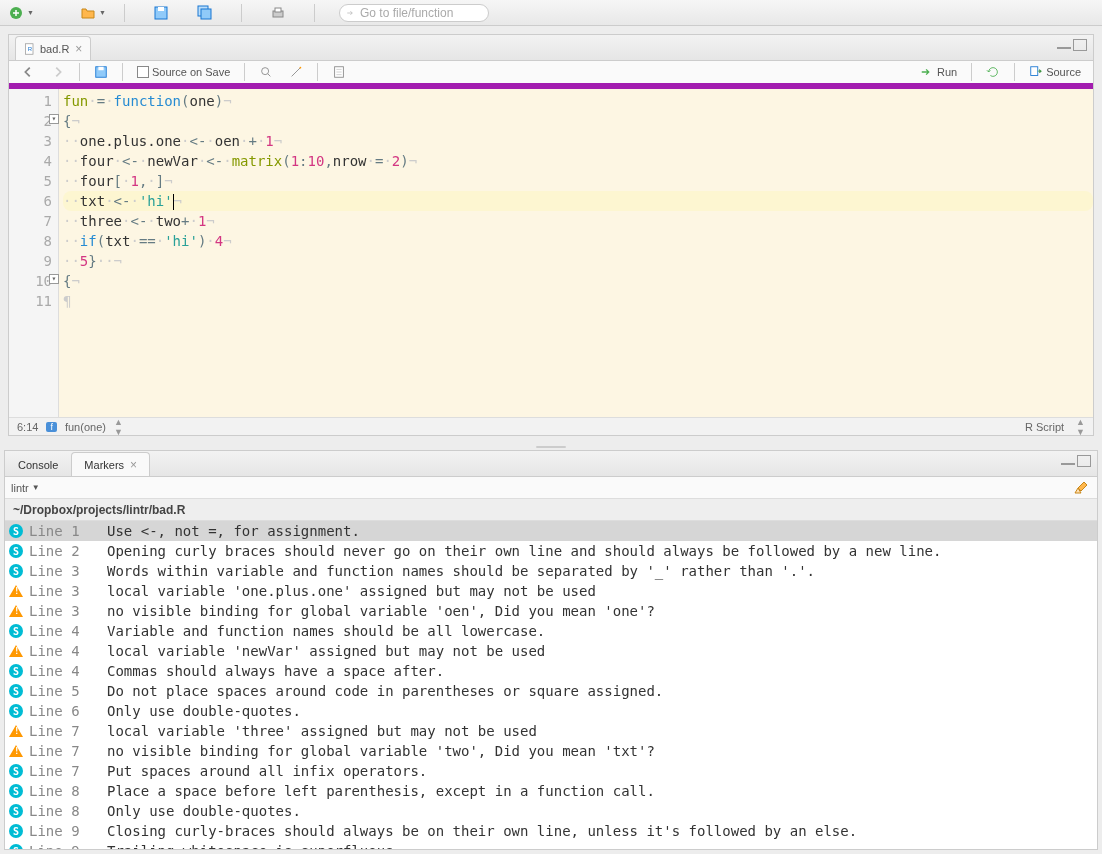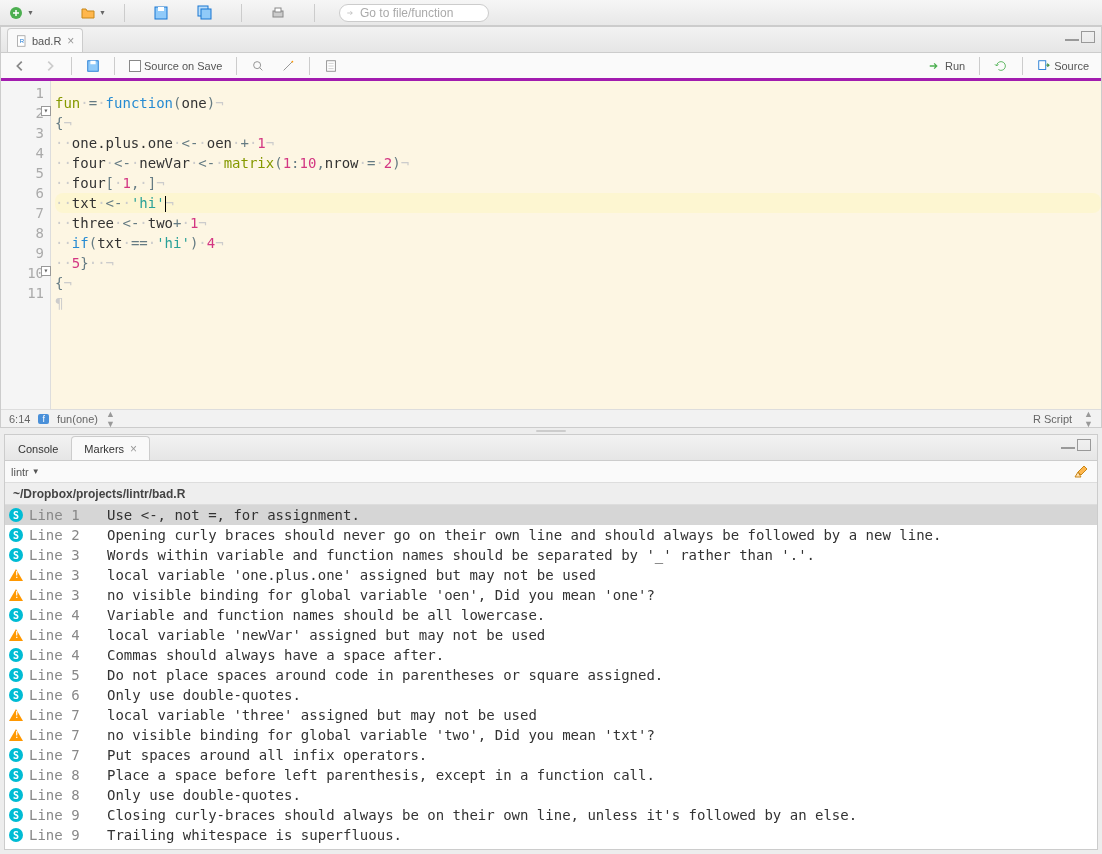--- a/index.html
+++ b/index.html
@@ -4,38 +4,38 @@
 <style>
 * { box-sizing: border-box; margin: 0; padding: 0; }
 body { font-family: "Lucida Grande","Segoe UI",sans-serif; font-size: 12px; background: #ededed; width: 1102px; height: 854px; overflow: hidden; color: #333; display: flex; flex-direction: column; }
 .main-toolbar { height: 26px; background: linear-gradient(#f6f6f6,#e8e8e8); border-bottom: 1px solid #ccc; display: flex; align-items: center; padding: 8px 4px; gap: 20px; }
 .tbtn { width: 24px; height: 20px; display: flex; align-items: center; justify-content: center; border-radius: 3px; cursor: pointer; position: relative; }
 .tbtn svg { width: 16px; height: 16px; }
 .dd-arrow { position: absolute; right: -6px; font-size: 7px; color: #666; }
 .sep { width: 1px; height: 18px; background: #ccc; margin: 0 4px; }
 .goto-box { width: 150px; height: 18px; border: 1px solid #ccc; border-radius: 9px; background: #fff; display: flex; align-items: center; padding: 0 6px; color: #aaa; gap: 4px; }
 .goto-box svg { width: 10px; height: 10px; }
-.editor-panel { flex: 0 0 auto; background: #fff; border: 1px solid #ccc; margin: 0; display: flex; flex-direction: column; height: 402px; }
+.editor-panel { flex: 0 0 auto; background: #fff; border: 1px solid #ccc; margin: 8px; display: flex; flex-direction: column; height: 402px; }
 .tab-row { height: 26px; background: linear-gradient(#f2f2f2,#e6e6e6); border-bottom: 1px solid #ccc; display: flex; align-items: flex-end; padding-left: 6px; position: relative; }
 .file-tab { height: 24px; background: #f9f9f9; border: 1px solid #ccc; border-bottom: none; border-radius: 4px 4px 0 0; display: flex; align-items: center; padding: 0 8px; gap: 4px; font-size: 11px; color: #555; }
 .file-tab svg { width: 12px; height: 12px; }
 .close-x { color: #999; font-size: 12px; cursor: pointer; margin-left: 2px; }
 .winicons { position: absolute; right: 6px; top: 4px; display: flex; gap: 2px; }
 .winicons div { width: 14px; height: 12px; border: 1px solid #999; cursor: pointer; }
 .winicons .min { border: none; border-bottom: 2px solid #999; height: 10px; }
-.editor-toolbar { height: 28px; border-bottom: 3px solid #a21caf; display: flex; align-items: center; padding: 0 6px; gap: 4px; background: #fafafa; }
+.editor-toolbar { height: 28px; border-bottom: 6px solid #a21caf; display: flex; align-items: center; padding: 0 6px; gap: 4px; background: #fafafa; }
 .etbtn { display: flex; align-items: center; gap: 3px; padding: 2px 6px; border-radius: 3px; cursor: pointer; font-size: 11px; color: #555; }
 .etbtn svg { width: 14px; height: 14px; }
 .checkbox { width: 12px; height: 12px; border: 1px solid #888; background: #fff; }
 .spacer { flex: 1; }
 .code-area { flex: 1; display: flex; background: #fdf6e3; font-family: "DejaVu Sans Mono","Consolas",monospace; font-size: 14px; overflow: auto; }
 .gutter { width: 50px; background: #f5f5f5; border-right: 1px solid #ddd; text-align: right; color: #aaa; padding-top: 2px; }
 .gutter div { height: 20px; padding-right: 6px; line-height: 20px; position: relative; }
 .fold { position: absolute; right: -1px; top: 3px; width: 10px; height: 10px; border: 1px solid #999; font-size: 8px; line-height: 8px; text-align: center; background: #fff; color: #666; }
-.code-lines { flex: 1; padding-top: 12px; padding-left: 4px; }
+.code-lines { flex: 1; padding-top: 2px; padding-left: 4px; }
 .code-lines div { height: 20px; line-height: 20px; white-space: pre; }
 .kw { color: #268bd2; }
 .op { color: #657b83; }
 .fn { color: #859900; }
 .num { color: #d33682; }
 .str { color: #2aa198; }
 .ws { color: #ccc; }
 .cursor-line { background: rgba(255,255,0,0.08); border-radius: 8px; }
 .cursor { display: inline-block; width: 1px; height: 16px; background: #000; vertical-align: middle; }
 .editor-status { height: 18px; border-top: 1px solid #ddd; background: #f2f2f2; display: flex; align-items: center; font-size: 11px; color: #666; padding: 0 8px; gap: 8px; }

